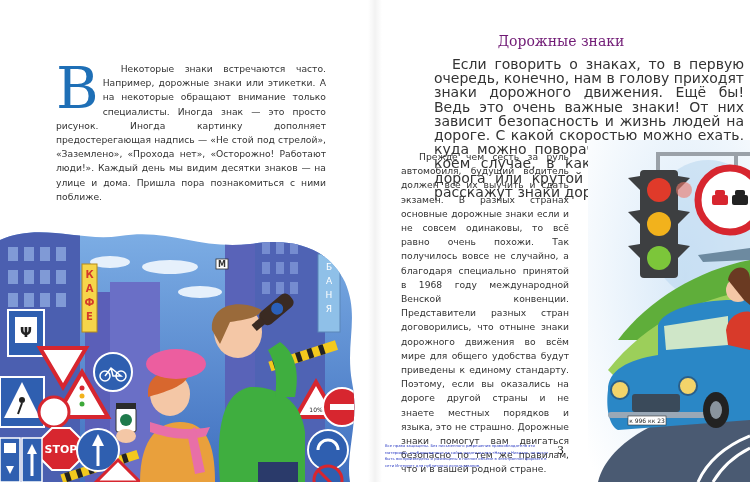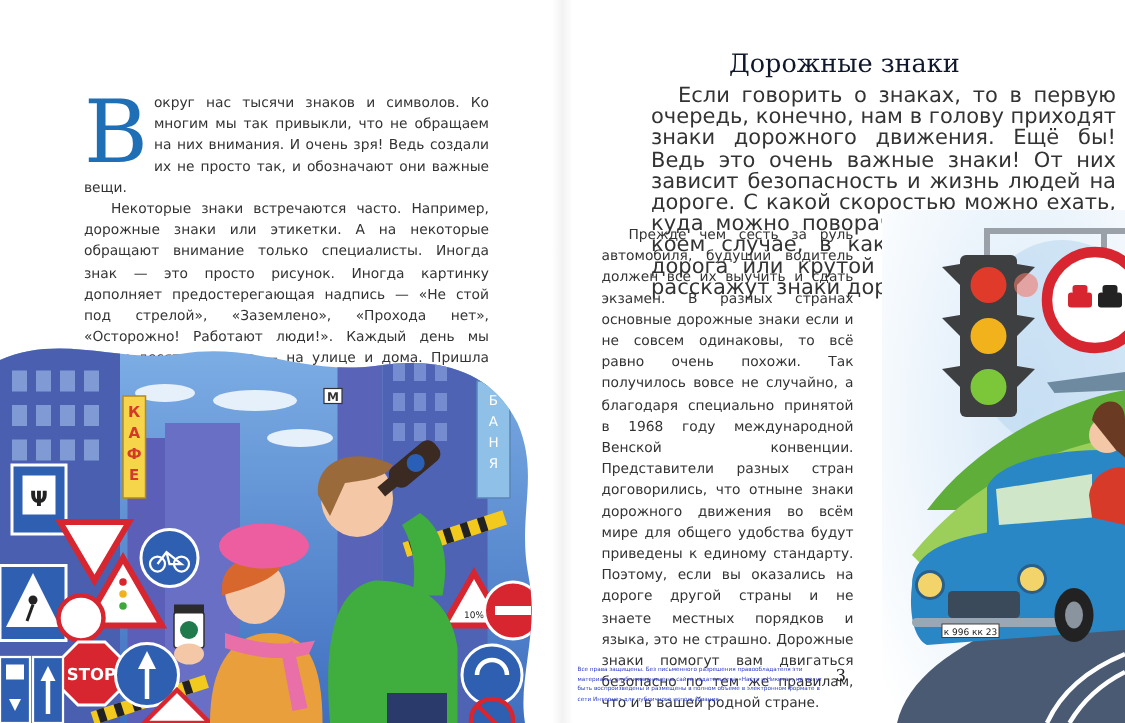--- a/index.html
+++ b/index.html
@@ -14,21 +14,21 @@
     
     .left-text { position:absolute; left:56px; top:62px; width:270px; font-size:9.2px; line-height:14.2px;
       text-align:justify; color:#333; }
     .left-text p { margin:0; }
     .dropcap { float:left; font-family:"DejaVu Serif", serif; color:#1e6fb6; font-size:58px; line-height:48px;
       margin:2px 4px 0 0; height:50px; }
     .indent { text-indent:18px; }
 
     
     .title { position:absolute; left:486px; top:33px; width:150px; font-family:"DejaVu Serif", serif;
-      color:#0f172a; font-size:17px; text-align:center; white-space:nowrap; }
+      color:#701a75; font-size:14px; text-align:center; white-space:nowrap; }
     .right-text-top { position:absolute; left:434px; top:57px; width:310px; font-size:14px; line-height:14.2px;
       text-align:justify; color:#333; }
     .right-text-top p { margin:0; }
     .right-text-col { position:absolute; left:401px; top:150px; width:168px; font-size:9.2px; line-height:14.2px;
       text-align:justify; color:#333; }
     .right-text-col p { margin:0; }
 
     .copyright { position:absolute; left:385px; top:443px; width:165px; font-size:3.8px; line-height:6.5px;
       color:#2c3cc4; }
     .page-number { position:absolute; left:557px; top:444px; font-family:"DejaVu Serif", serif; font-size:11px; color:#222; }
@@ -38,21 +38,20 @@
     .illus-right { position:absolute; left:588px; top:140px; width:162px; height:342px; }
   </style>
 </head>
 <body>
 
 <div class="spread">
 
   <div class="page page-left">
     <div class="left-text">
       <span class="dropcap">В</span>
-      <p>округ нас тысячи знаков и символов. Ко многим мы так привыкли, что не обращаем на них внимания. И очень зря! Ведь создали их не просто так, и обозначают они важные вещи.</p>
       <p class="indent">Некоторые знаки встречаются часто. Например, дорожные знаки или этикетки. А на некоторые обращают внимание только специалисты. Иногда знак — это просто рисунок. Иногда картинку дополняет предостерегающая надпись — «Не стой под стрелой», «Заземлено», «Прохода нет», «Осторожно! Работают люди!». Каждый день мы видим десятки знаков — на улице и дома. Пришла пора познакомиться с ними поближе.</p>
     </div>
 
     <div class="illus-left">
       <svg width="375" height="260" viewBox="0 0 375 260" xmlns="http://www.w3.org/2000/svg">
         <defs>
           <linearGradient id="skyL" x1="0" y1="0" x2="0" y2="1">
             <stop offset="0" stop-color="#7fb0e6"></stop>
             <stop offset="1" stop-color="#3f6fbf"></stop>
           </linearGradient>

